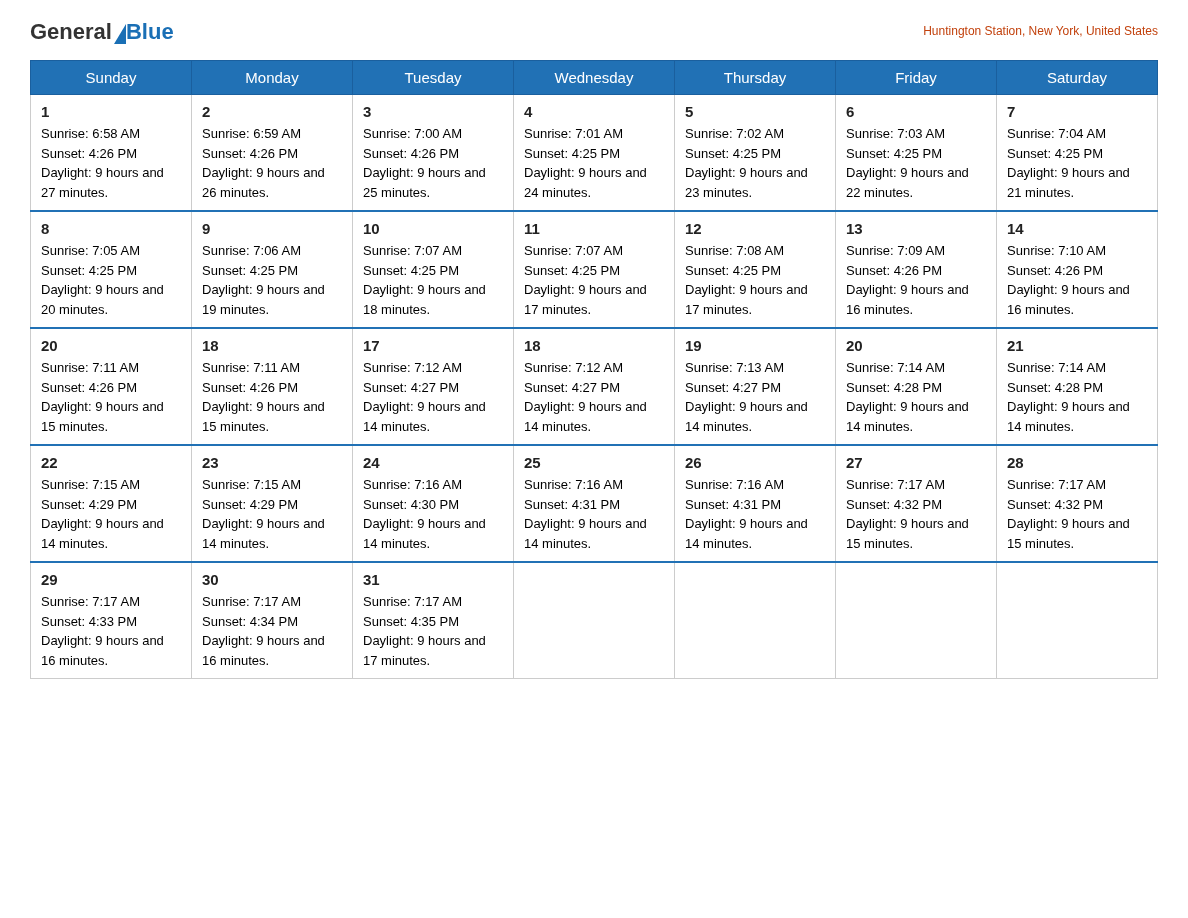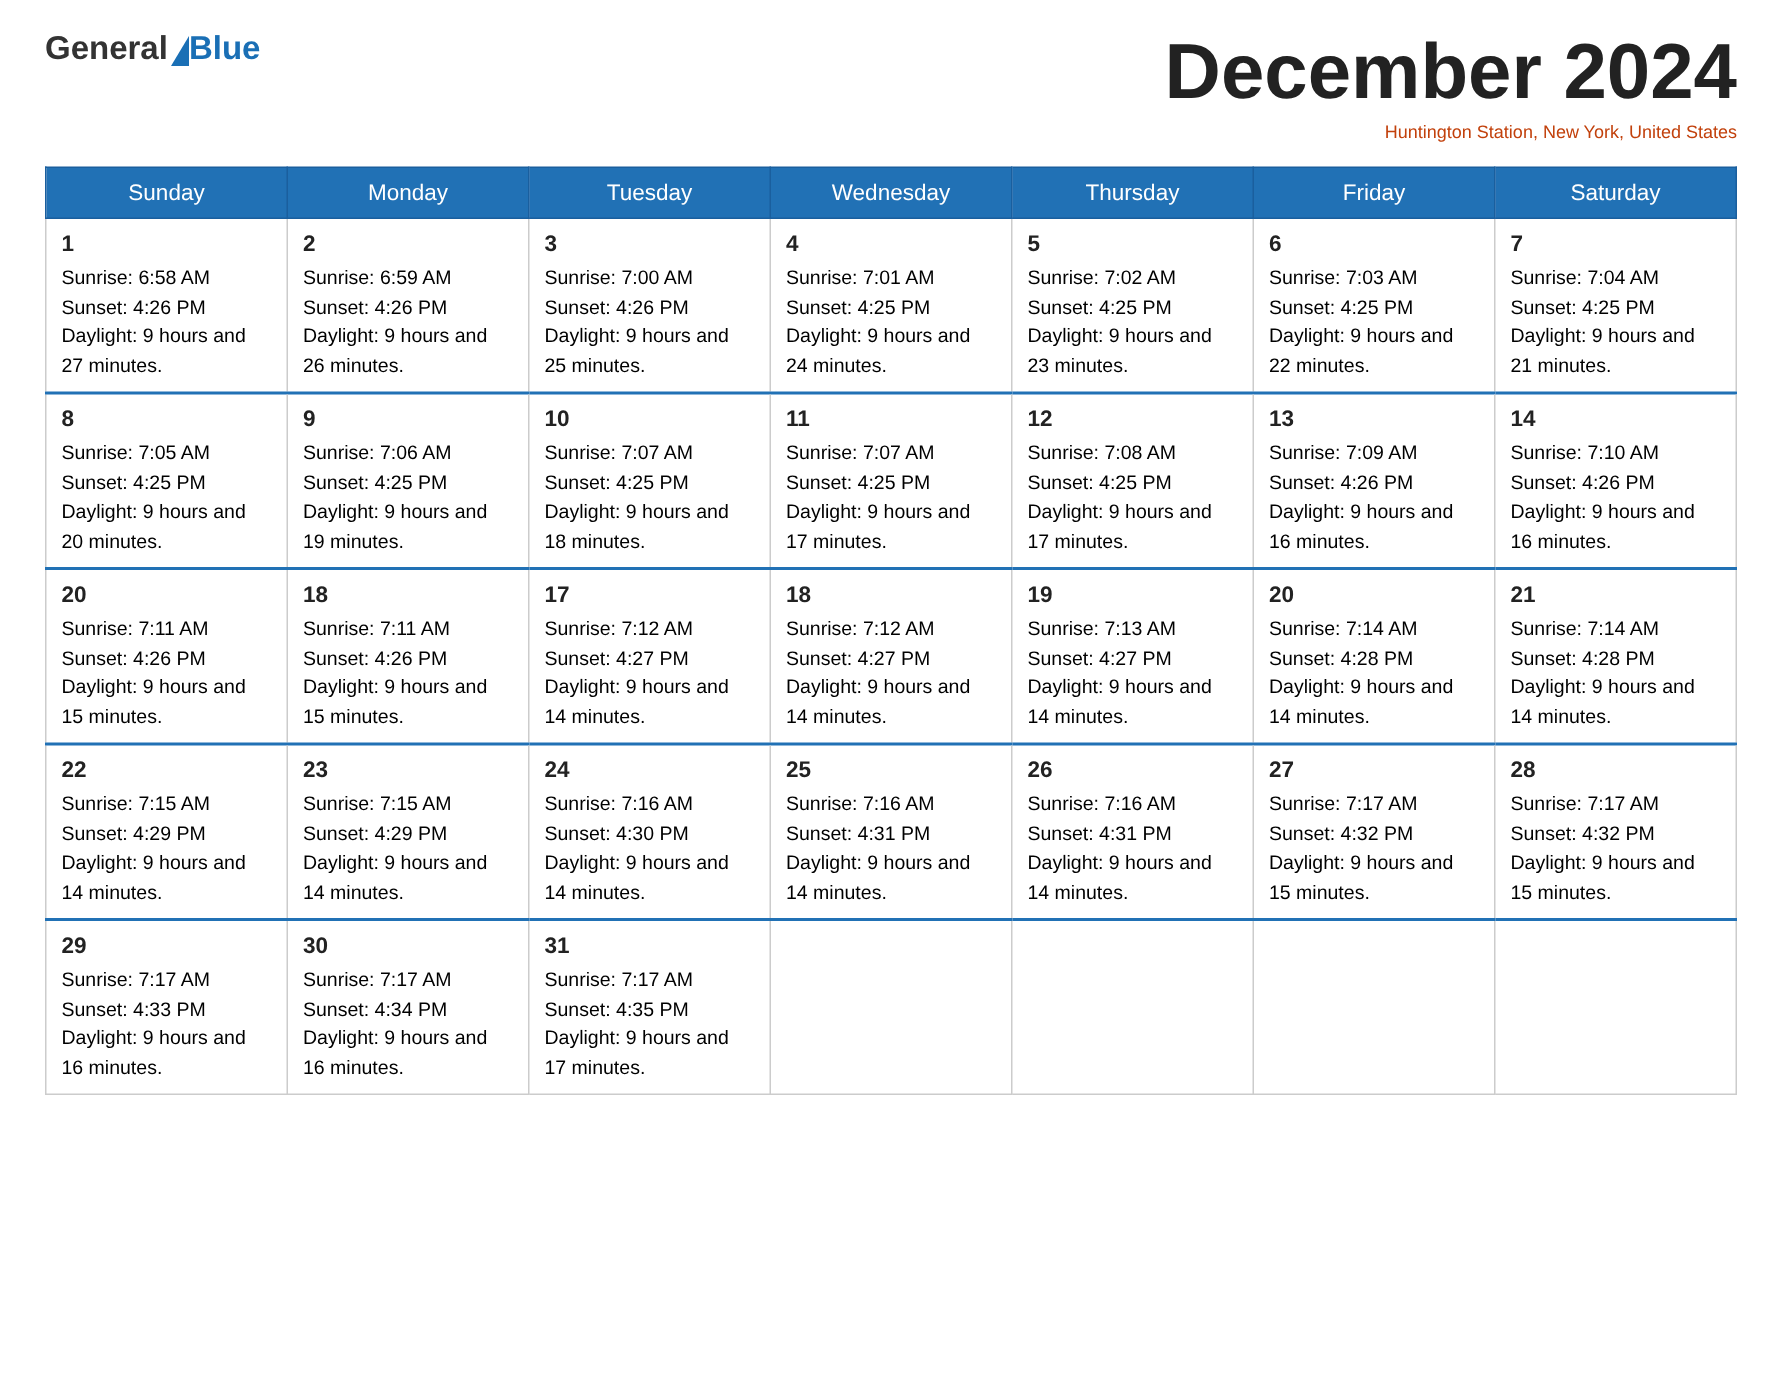--- a/index.html
+++ b/index.html
@@ -113,21 +113,20 @@
       <div class="logo-line1">
         <span class="logo-text-general">General</span>
         <span class="logo-triangle"></span>
       </div>
       <div>
         <span class="logo-text-blue">Blue</span>
       </div>
     </div>
   </div>
   <div class="title-section">
-    <div class="month-year-title">December 2024</div>
     <div class="location-subtitle">Huntington Station, New York, United States</div>
   </div>
 </div>
 
 <table class="calendar-table" id="cal-table">
   <thead id="cal-thead">
       <tr>
         <th>Sunday</th>
         <th>Monday</th>
         <th>Tuesday</th>

